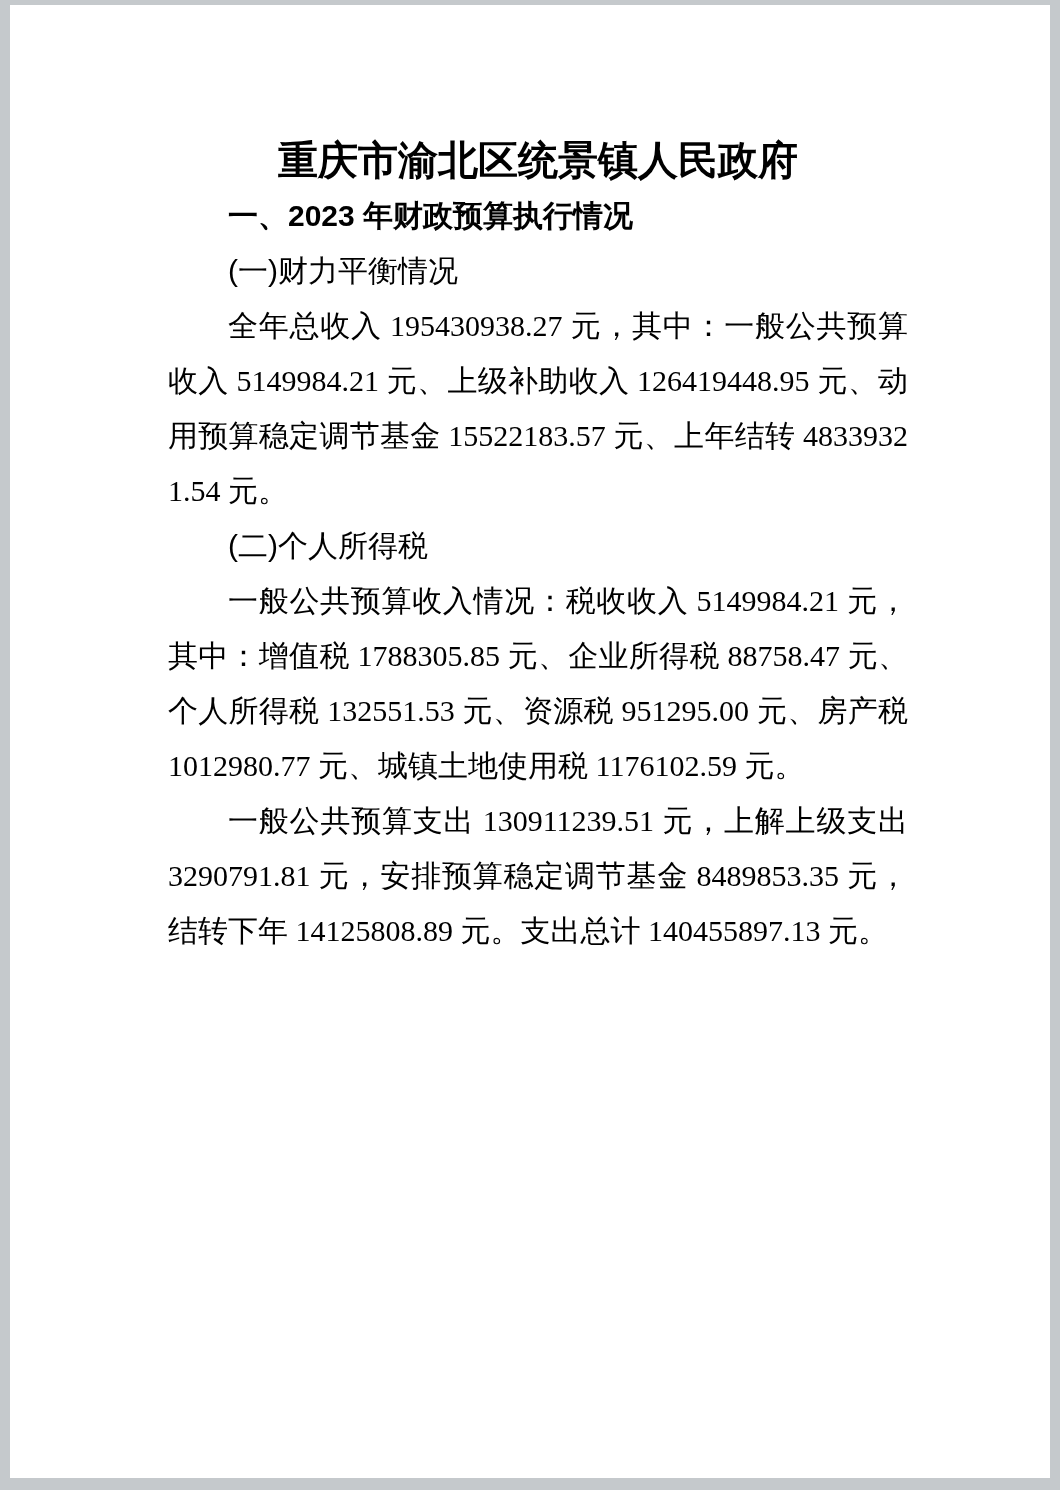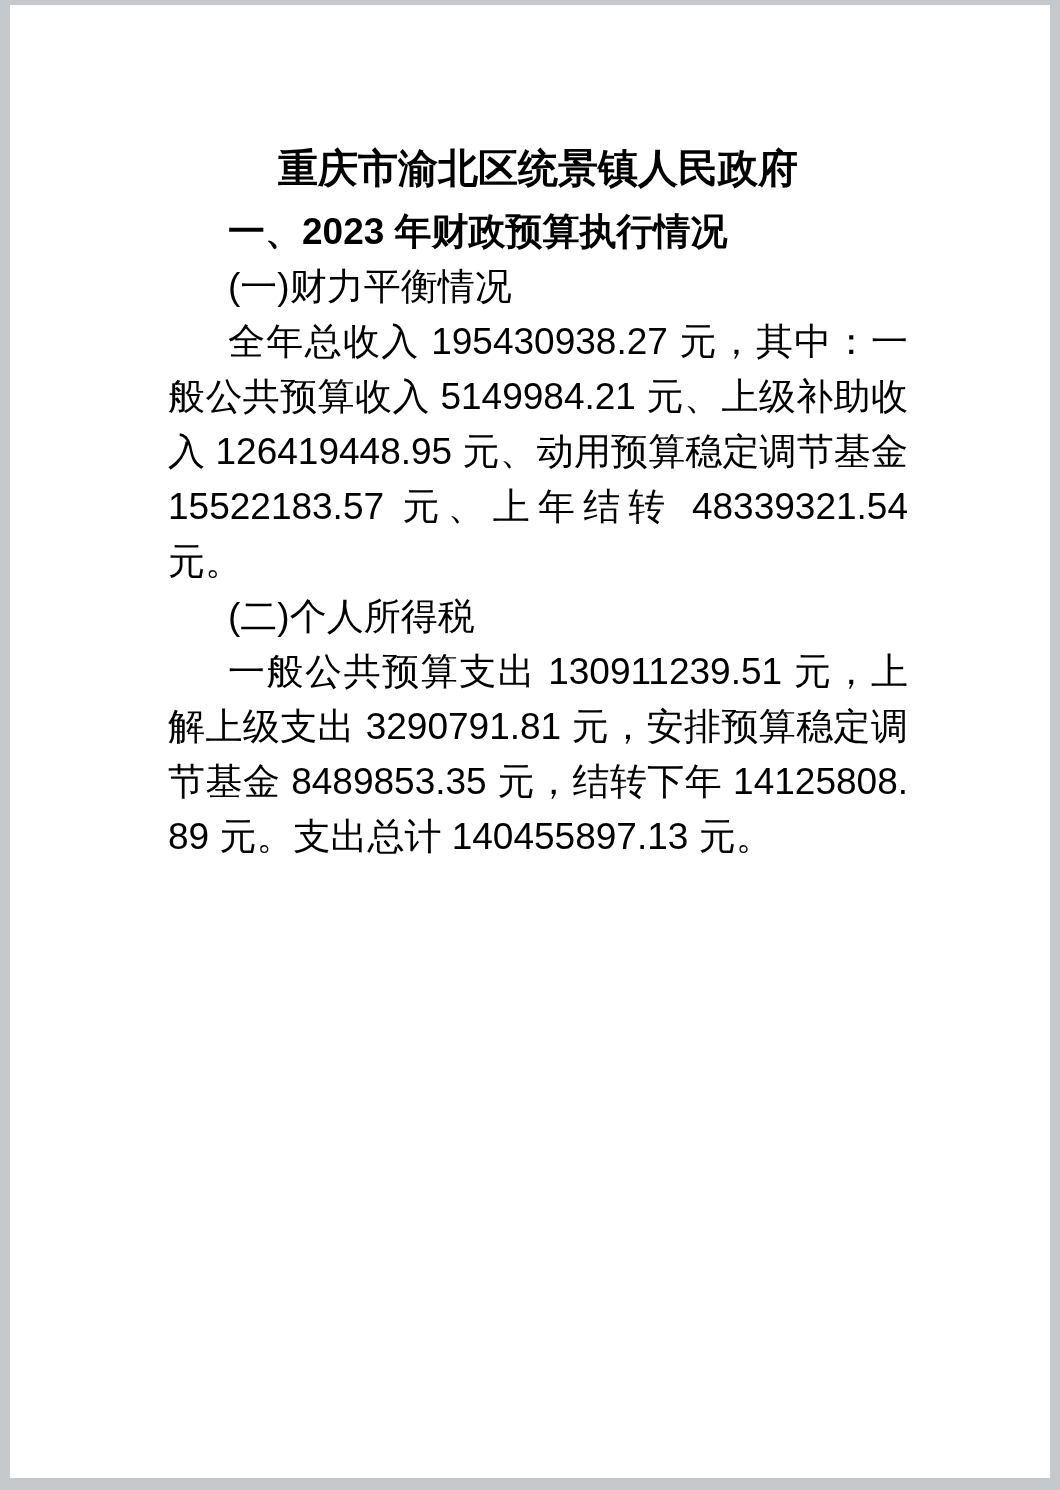--- a/index.html
+++ b/index.html
@@ -23,41 +23,41 @@
     box-sizing: border-box;
     padding: 128px 142px 0 158px;
     color: #000000;
   }
   .doc-title {
     font-family: "Liberation Sans", "DejaVu Sans", sans-serif;
     font-weight: bold;
     font-size: 40px;
     line-height: 55px;
     text-align: center;
-    margin: 8px;
+    margin: 0;
     letter-spacing: 0px;
     white-space: nowrap;
   }
   .block {
-    font-size: 37px;
+    font-size: 30px;
     line-height: 55px;
     margin: 0;
   }
   .heading1 {
     font-family: "Liberation Sans", "DejaVu Sans", sans-serif;
     font-weight: bold;
     text-indent: 60px;
   }
   .heading2 {
     font-family: Liberation Sans, sans-serif;
     font-weight: normal;
     text-indent: 60px;
   }
   .para {
-    font-family: Liberation Sans, sans-serif;
+    font-family: Liberation Serif, serif;
     text-indent: 60px;
     text-align: justify;
     text-justify: inter-character;
     word-break: break-all;
   }
 </style>
 </head>
 <body>
 
 <div class="page">
@@ -66,15 +66,16 @@
   <div class="block heading1">一、2023 年财政预算执行情况</div>
 
   <div class="block heading2">(一)财力平衡情况</div>
 
   <div class="block para">全年总收入 195430938.27 元，其中：一般公共预算收入 5149984.21 元、上级补助收入 126419448.95 元、动用预算稳定调节基金 15522183.57 元、上年结转 48339321.54 元。</div>
 
 
   <div class="block heading2">(二)个人所得税</div>
 
 
+  <div class="block para">一般公共预算收入情况：税收收入 5149984.21 元，其中：增值税 1788305.85 元、企业所得税 88758.47 元、个人所得税 132551.53 元、资源税 951295.00 元、房产税 1012980.77 元、城镇土地使用税 1176102.59 元。</div>
 
   <div class="block para">一般公共预算支出 130911239.51 元，上解上级支出 3290791.81 元，安排预算稳定调节基金 8489853.35 元，结转下年 14125808.89 元。支出总计 140455897.13 元。</div>
 </div>
 
 </body></html>

